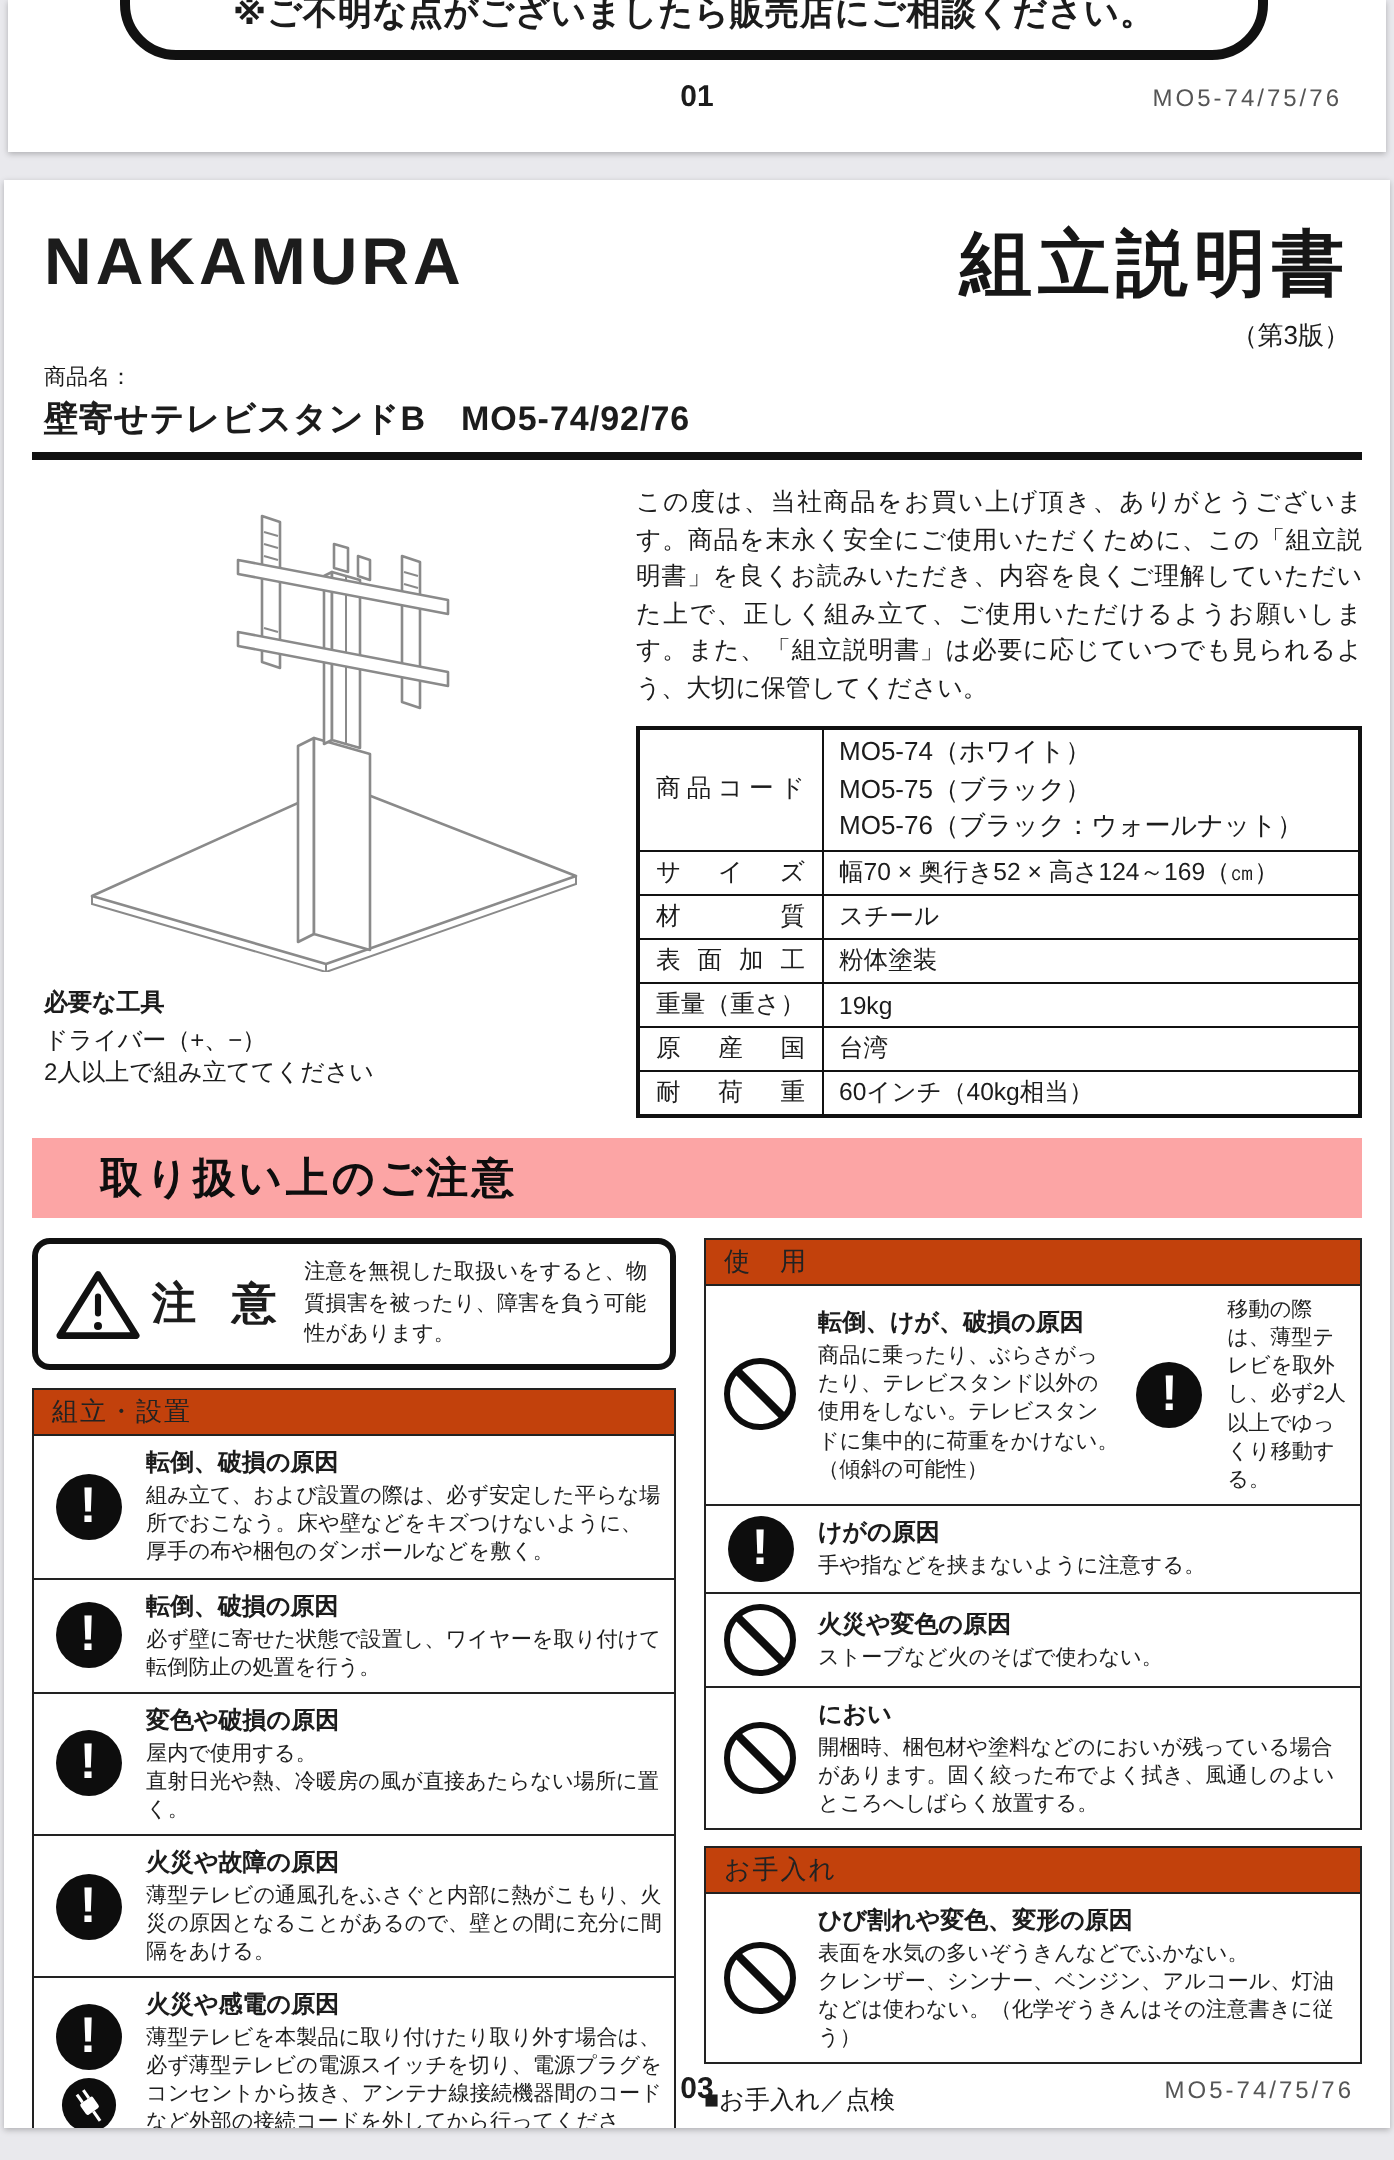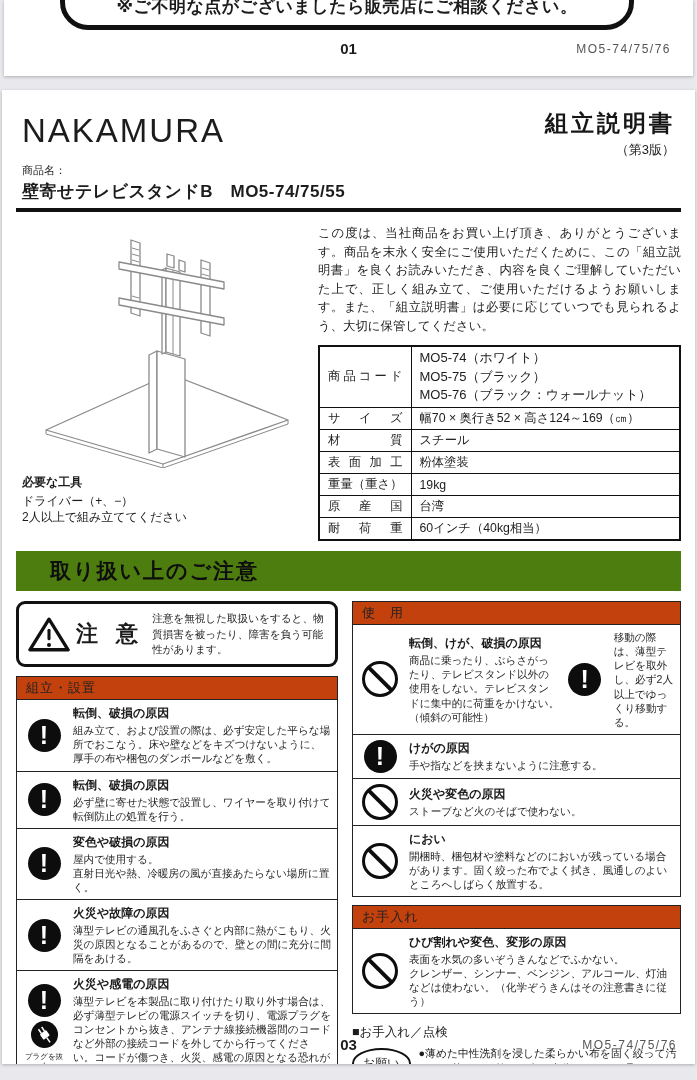--- a/index.html
+++ b/index.html
@@ -21,42 +21,42 @@
   .p1footer { position:absolute; top:40px; left:0; right:0; height:24px; }
   .p1page  { position:absolute; left:0; right:0; text-align:center; font-weight:bold; font-size:15px; }
   .p1model { position:absolute; right:22px; top:2px; color:#555; font-size:12px; letter-spacing:1.5px; }
 
   .gap { height:14px; }
 
   
   #page2 { position:relative; height:974px; margin:0 2px; padding:18px 14px 0 14px; overflow:hidden; }
 
   .hdr { display:flex; justify-content:space-between; align-items:flex-start; padding:0 6px; }
-  .brand { font-size:33px; letter-spacing:2px; font-weight:400; margin-top:4px; }
+  .brand { font-size:33px; letter-spacing:2px; font-weight:700; margin-top:4px; }
   .hdr-right { text-align:right; }
-  .doc-title { font-size:23px; font-weight:bold; letter-spacing:3px; color:#161616; }
+  .doc-title { font-size:36px; font-weight:bold; letter-spacing:3px; color:#161616; }
   .edition { font-size:13px; margin-top:2px; }
   .prod-label { font-size:11px; margin:4px 0 2px 6px; }
   .prod-title { font-size:17px; font-weight:bold; border-bottom:4px solid #111;
                 padding:0 0 5px 6px; letter-spacing:.5px; }
 
   .main { display:flex; margin-top:6px; }
   .main-left { width:302px; flex:none; position:relative; }
   .tools { margin-top:2px; padding-left:6px; }
   .tools-title { font-weight:bold; font-size:12px; margin-bottom:2px; }
   .tools-line { font-size:12px; line-height:1.35; }
   .main-right { flex:1; padding-top:6px; }
   .intro { font-size:12.4px; line-height:1.5; text-align:justify; }
 
   table.spec { width:100%; border-collapse:collapse; margin-top:9px; border:2.5px solid #111; }
   table.spec td { border:1.5px solid #111; font-size:12.3px; padding:2px 8px; }
   td.spec-label { width:92px; text-align:justify; text-align-last:justify; padding:2px 10px; }
   td.spec-value .code-line { display:block; font-size:13px; line-height:1.45; }
 
-  .banner { margin-top:10px; height:40px; background:#4d7c0f; display:flex; align-items:center;
+  .banner { margin-top:10px; height:40px; background:#fca5a5; display:flex; align-items:center;
             font-size:21px; font-weight:bold; letter-spacing:2px; padding-left:34px; color:#0e0e0e; }
 
   .cols { display:flex; gap:14px; margin-top:10px; align-items:flex-start; }
   .col-l { width:322px; flex:none; }
   .col-r { flex:1; }
 
   .caution-box { border:3.5px solid #111; border-radius:9px; padding:7px 9px;
                  display:flex; align-items:center; gap:8px; margin-bottom:9px; }
   .caution-left { display:flex; align-items:center; gap:6px; flex:none; }
   .caution-word { font-size:22px; font-weight:bold; letter-spacing:6px; white-space:nowrap; }
@@ -116,21 +116,21 @@
 <div class="page" id="page2">
 
   <div class="hdr">
     <div class="brand">NAKAMURA</div>
     <div class="hdr-right">
       <div class="doc-title">組立説明書</div>
       <div class="edition">（第3版）</div>
     </div>
   </div>
   <div class="prod-label">商品名：</div>
-  <div class="prod-title">壁寄せテレビスタンドB　MO5-74/75/55</div>
+  <div class="prod-title">壁寄せテレビスタンドB　MO5-74/92/76</div>
 
   <div class="main">
     <div class="main-left">
       <svg width="298" height="250" viewBox="0 0 298 250">
 
         <path class="ln" d="M30 212 L154 156 L272 202 L147 246 Z"></path>
         <path class="ln2" d="M30 212 L30 216 L147 250 L147 246 M272 202 L272 206 L147 250"></path>
 
         <path class="ln" d="M133 137 L141 133 L141 231 L133 235 Z"></path>
         <path class="ln" d="M141 133 L169 141 L169 239 L141 231 Z"></path>

